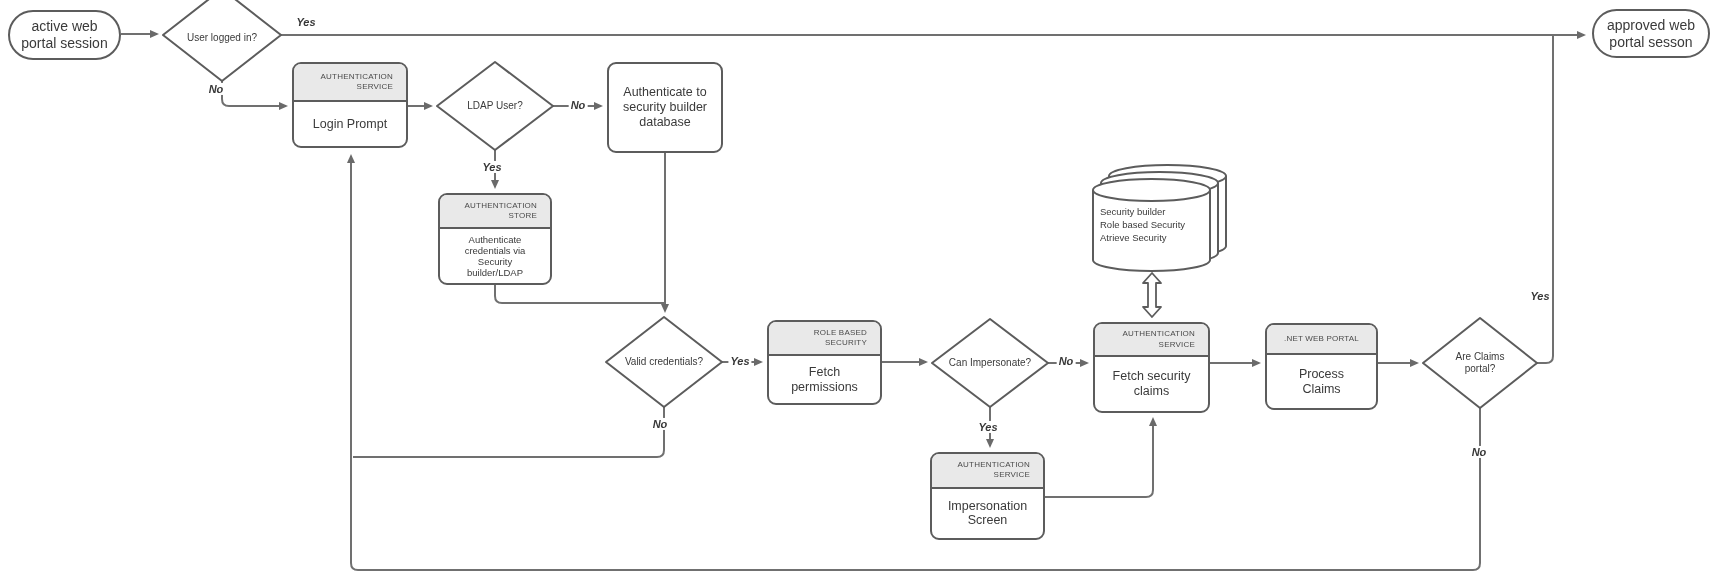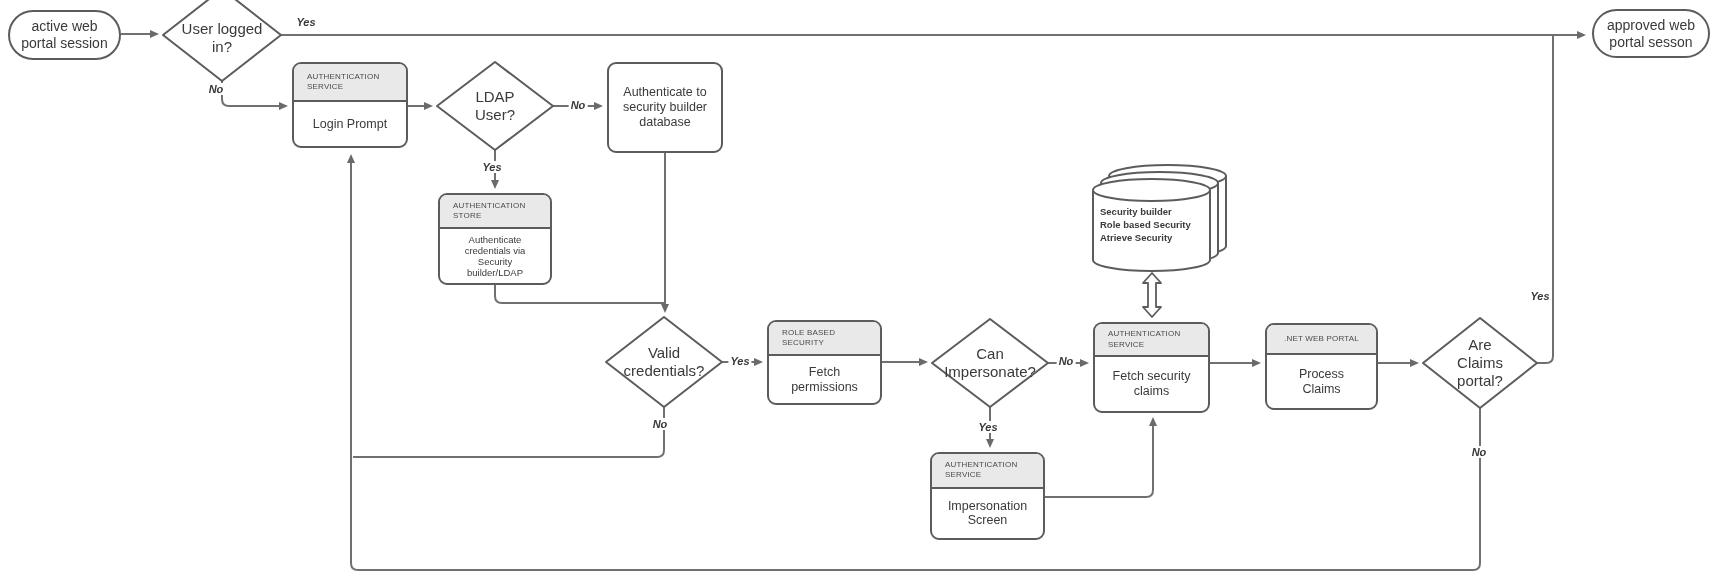--- a/index.html
+++ b/index.html
@@ -2,33 +2,33 @@
 <html><head>
 <meta charset="utf-8">
 <style>
   html,body{margin:0;padding:0;background:#ffffff;}
   #canvas{position:relative;width:1716px;height:578px;background:#ffffff;overflow:hidden;
           font-family:"Liberation Sans",sans-serif;}
   #wires{position:absolute;left:0;top:0;}
   .box{position:absolute;box-sizing:border-box;border:2px solid #5c5c5c;border-radius:9px;
        background:#ffffff;display:flex;flex-direction:column;}
   .box-head{background:#e9e9e9;border-bottom:2px solid #5c5c5c;border-radius:7px 7px 0 0;
-       display:flex;align-items:center;justify-content:center;text-align:left;
+       display:flex;align-items:center;justify-content:center;text-align:right;
        font-size:8px;color:#4a4a4a;letter-spacing:.2px;line-height:1.3;padding:2px 13px;}
   .box-body{flex:1;display:flex;align-items:center;justify-content:center;text-align:center;
        font-size:12.5px;color:#3a3a3a;line-height:1.18;}
   .plain{justify-content:flex-end;}
   .term{position:absolute;box-sizing:border-box;border:2px solid #5c5c5c;border-radius:26px;
        background:#fff;display:flex;align-items:center;justify-content:flex-end;text-align:center;
        font-size:14px;color:#3a3a3a;line-height:1.2;padding:0 6px;}
   .dlabel{position:absolute;transform:translate(-50%,-50%);text-align:center;
-       font-size:15px;color:#3a3a3a;line-height:1.2;}
+       font-size:10px;color:#3a3a3a;line-height:1.2;}
   .lbl{position:absolute;transform:translate(-50%,-50%);font-weight:bold;font-size:11px;
        color:#383838;background:#ffffff;padding:0 2px;line-height:1.1;font-style:italic;}
-  .cyl-text{position:absolute;font-size:9.5px;color:#3a3a3a;line-height:1.38;text-align:left;font-weight:bold;}
+  .cyl-text{position:absolute;font-size:9.5px;color:#3a3a3a;line-height:1.38;text-align:left;}
   .cyl-text div{white-space:nowrap;}
 </style>
 </head>
 <body>
 
 <div id="canvas">
 
   <svg id="wires" width="1716" height="578" viewBox="0 0 1716 578">
     <defs>
       <marker id="arw" markerWidth="10" markerHeight="8" refX="7" refY="4" orient="auto" markerUnits="userSpaceOnUse">

